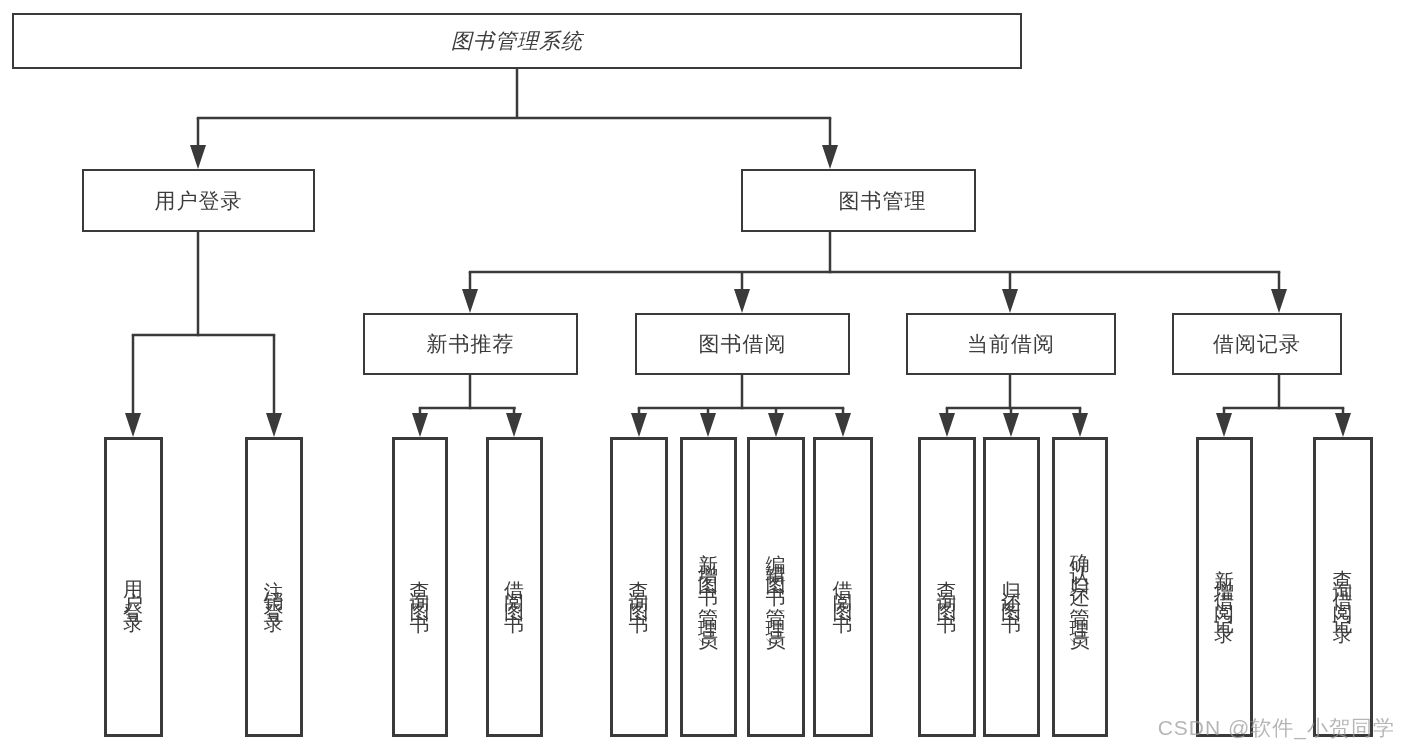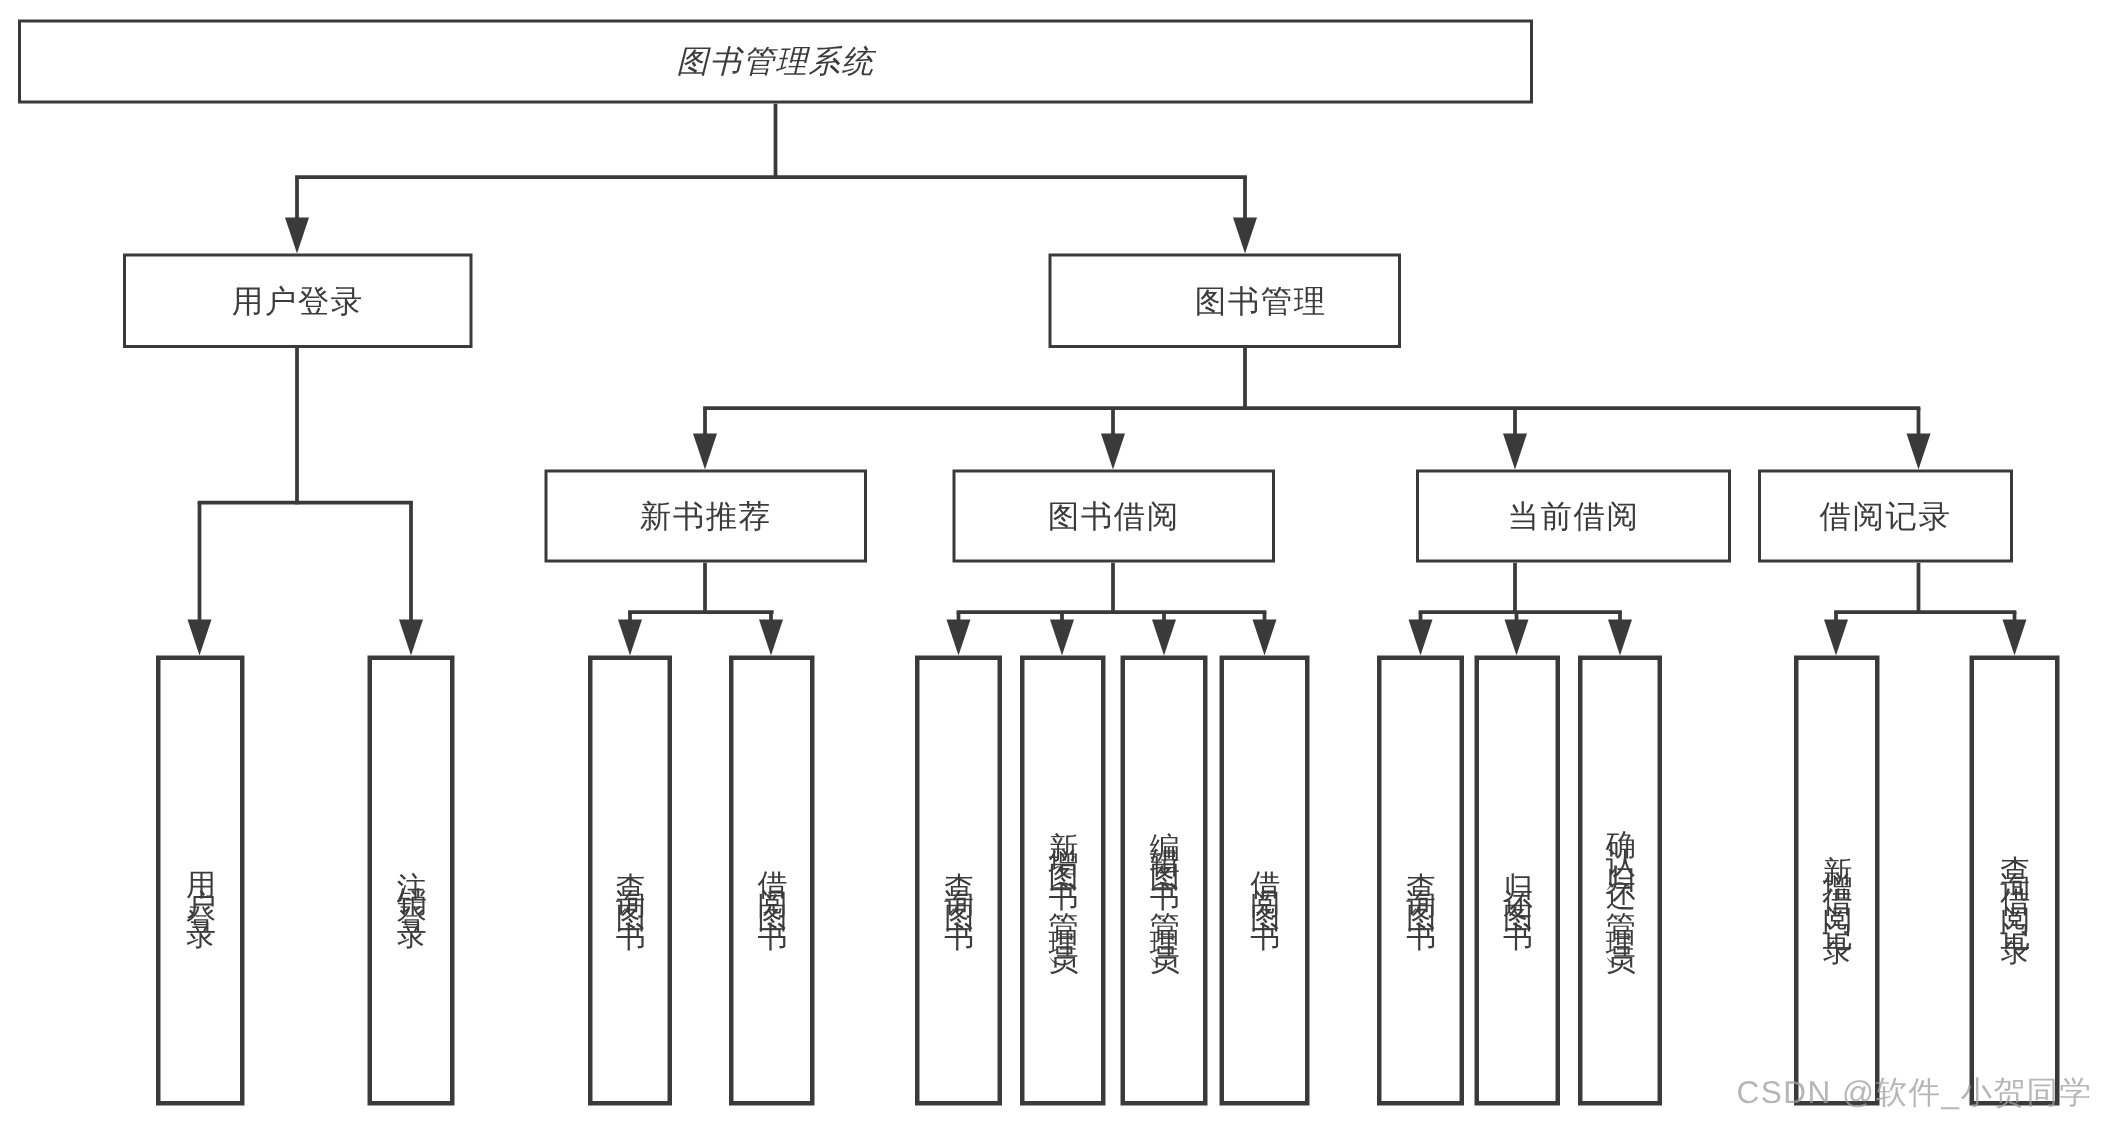--- a/index.html
+++ b/index.html
@@ -32,25 +32,25 @@
     font-size:20px;
     line-height:1;
     letter-spacing:11px;
     color:#3c3c3c;
     white-space:nowrap;
   }
   
   .b-root{left:12px;top:13px;width:1010px;height:56px;font-style:italic;}
   
   .b-l2a{left:82px;top:169px;width:233px;height:63px;}
-  .b-l2b{left:699px;top:169px;width:235px;height:63px;padding-left:48px;}
+  .b-l2b{left:741px;top:169px;width:235px;height:63px;padding-left:48px;}
   
   .b-l3a{left:363px;top:313px;width:215px;height:62px;}
   .b-l3b{left:635px;top:313px;width:215px;height:62px;}
-  .b-l3c{left:906px;top:313px;width:210px;height:62px;margin-left:38px;}
+  .b-l3c{left:906px;top:313px;width:210px;height:62px;}
   .b-l3d{left:1172px;top:313px;width:170px;height:62px;font-family:Liberation Mono, monospace;}
   
   .b-g1a{left:104px;width:59px;}
   .b-g1b{left:245px;width:58px;}
   .b-g2a{left:392px;width:56px;}
   .b-g2b{left:486px;width:57px;}
   .b-g3a{left:610px;width:58px;}
   .b-g3b{left:680px;width:57px;}
   .b-g3c{left:747px;width:58px;}
   .b-g3d{left:813px;width:60px;}

